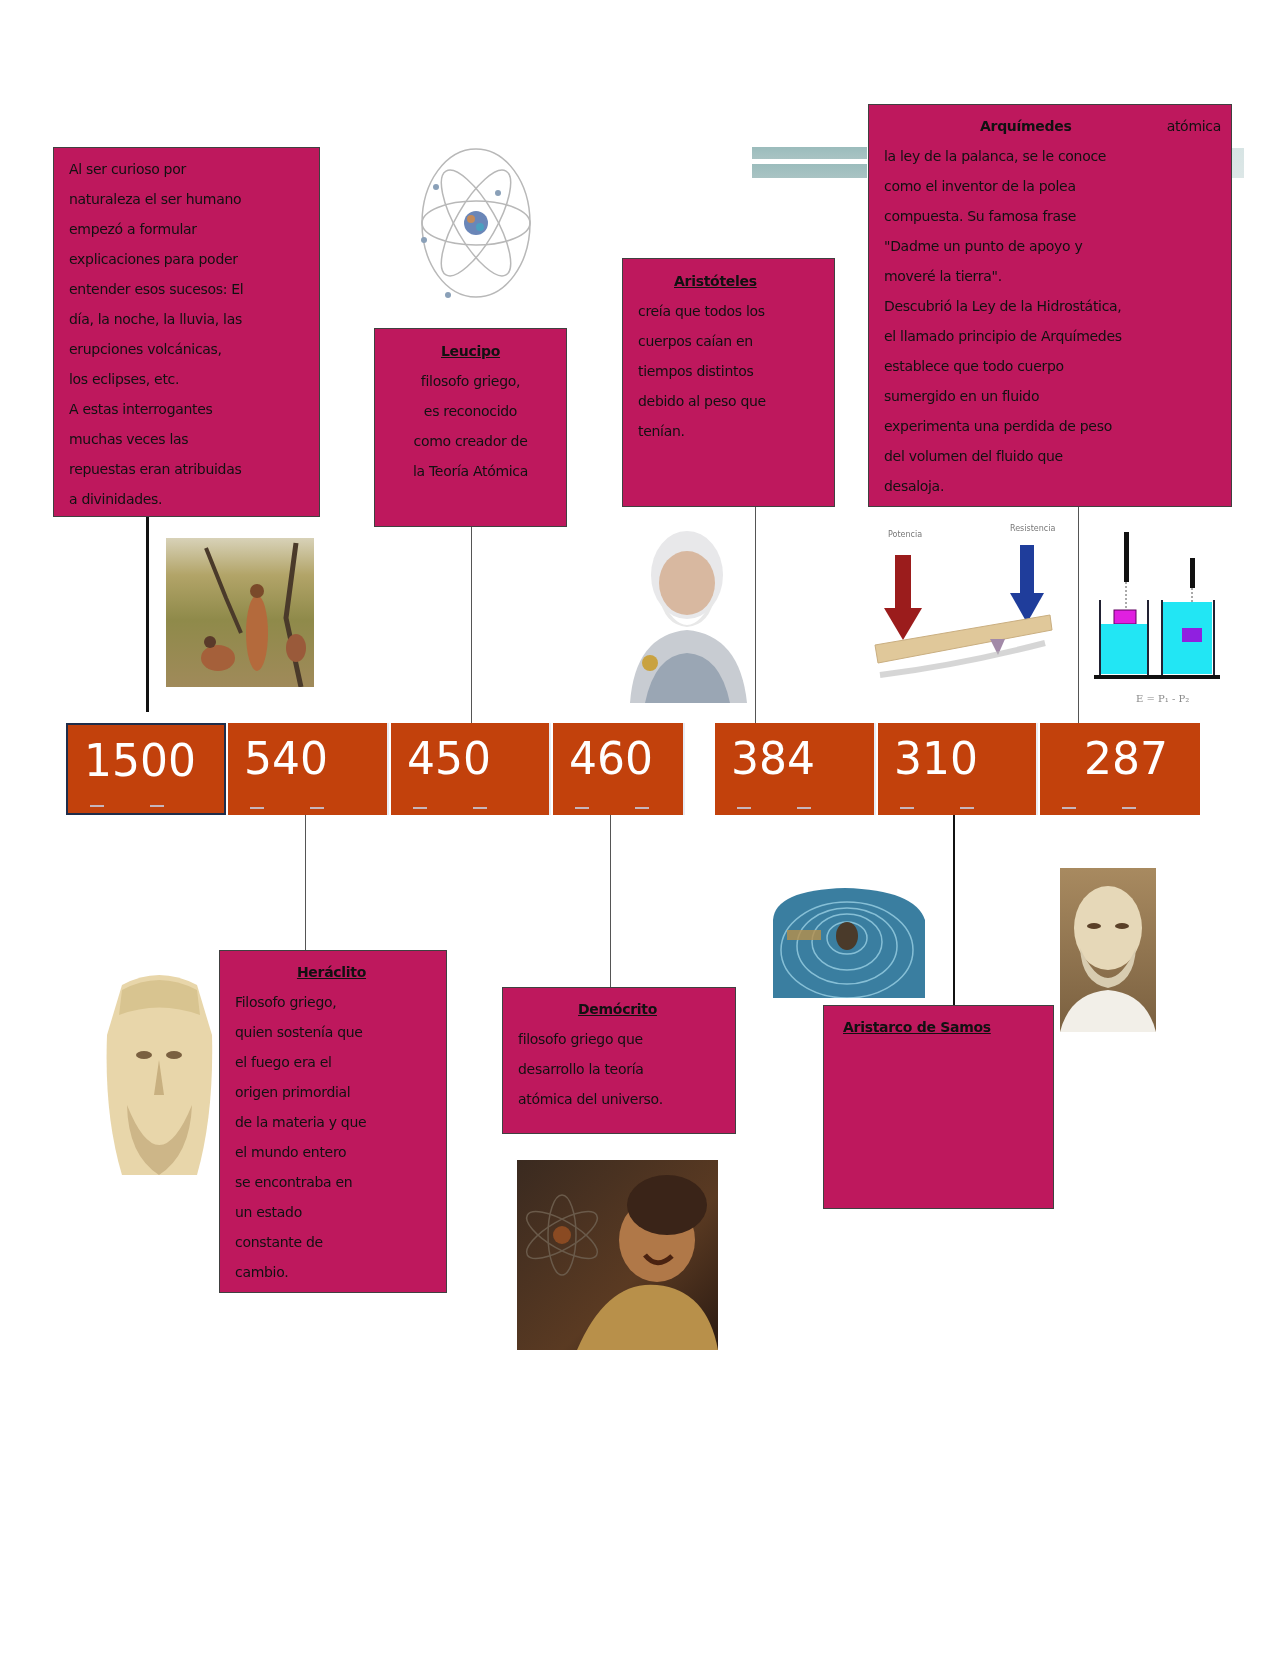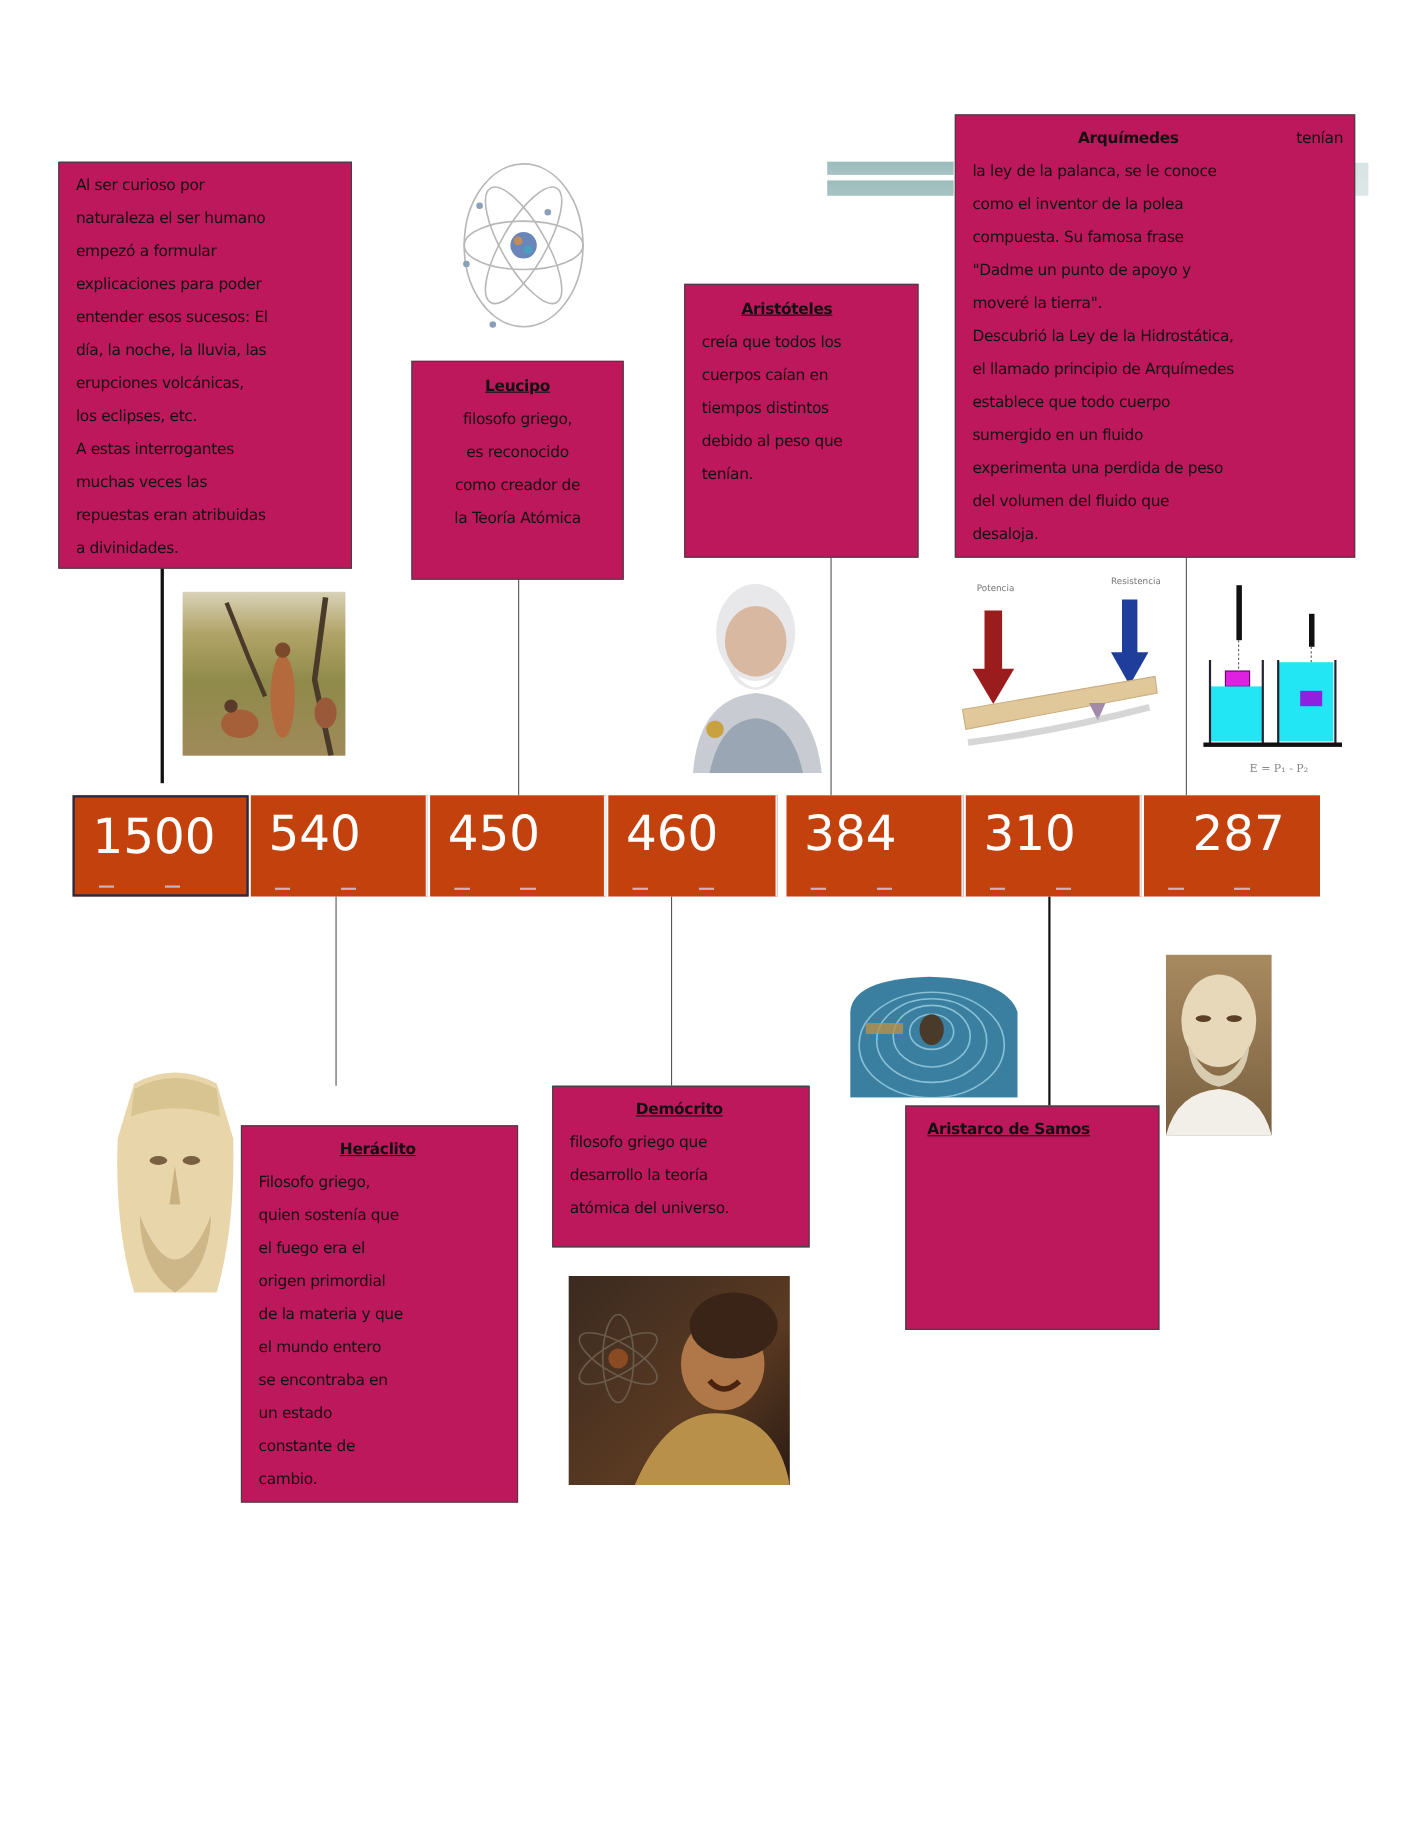--- a/index.html
+++ b/index.html
@@ -77,37 +77,37 @@
   <span class="body-text">creía que todos los
 cuerpos caían  en
 tiempos distintos
 debido al peso que
 tenían.</span>
 </div>
 
 <div class="box" style="left:868px;top:104px;width:364px;height:403px;padding:6px 10px 0 15px;">
   <div style="position:relative;height:30px;">
     <span style="position:absolute;left:96px;font-weight:bold;">Arquímedes</span>
-    <span style="position:absolute;right:0;">tenían</span>
+    <span style="position:absolute;right:0;">atómica</span>
   </div>
   <span class="body-text">la ley de la palanca, se le conoce
 como el inventor de la polea
 compuesta. Su famosa frase
 "Dadme un punto de apoyo y
 moveré la tierra".
 Descubrió la Ley de la Hidrostática,
 el llamado principio de Arquímedes
 establece que todo cuerpo
 sumergido en un fluido
 experimenta una perdida de peso
 del volumen del fluido que
 desaloja.</span>
 </div>
 
-<div class="box" style="left:219px;top:1023px;width:252px;height:343px;padding:6px 4px 0 15px;">
+<div class="box" style="left:219px;top:950px;width:228px;height:343px;padding:6px 4px 0 15px;">
   <span class="title" style="padding-right:14px;">Heráclito</span>
   <span class="body-text">Filosofo griego,
 quien sostenía que
 el fuego era el
 origen primordial
 de la materia y que
 el mundo entero
 se encontraba en
 un estado
 constante de
@@ -127,21 +127,21 @@
 
 <div class="year first" style="left:66px;width:160px;">
   <span>1500</span><div class="dashes"></div>
 </div>
 <div class="year" style="left:228px;width:161px;">
   <span>540</span><div class="dashes"></div>
 </div>
 <div class="year" style="left:391px;width:160px;">
   <span>450</span><div class="dashes"></div>
 </div>
-<div class="year" style="left:553px;width:154px;">
+<div class="year" style="left:553px;width:132px;">
   <span>460</span><div class="dashes"></div>
 </div>
 <div class="year" style="left:715px;width:161px;">
   <span>384</span><div class="dashes"></div>
 </div>
 <div class="year" style="left:878px;width:160px;">
   <span>310</span><div class="dashes"></div>
 </div>
 <div class="year" style="left:1040px;width:160px;border-right:none;padding-left:44px;">
   <span>287</span><div class="dashes"></div>

